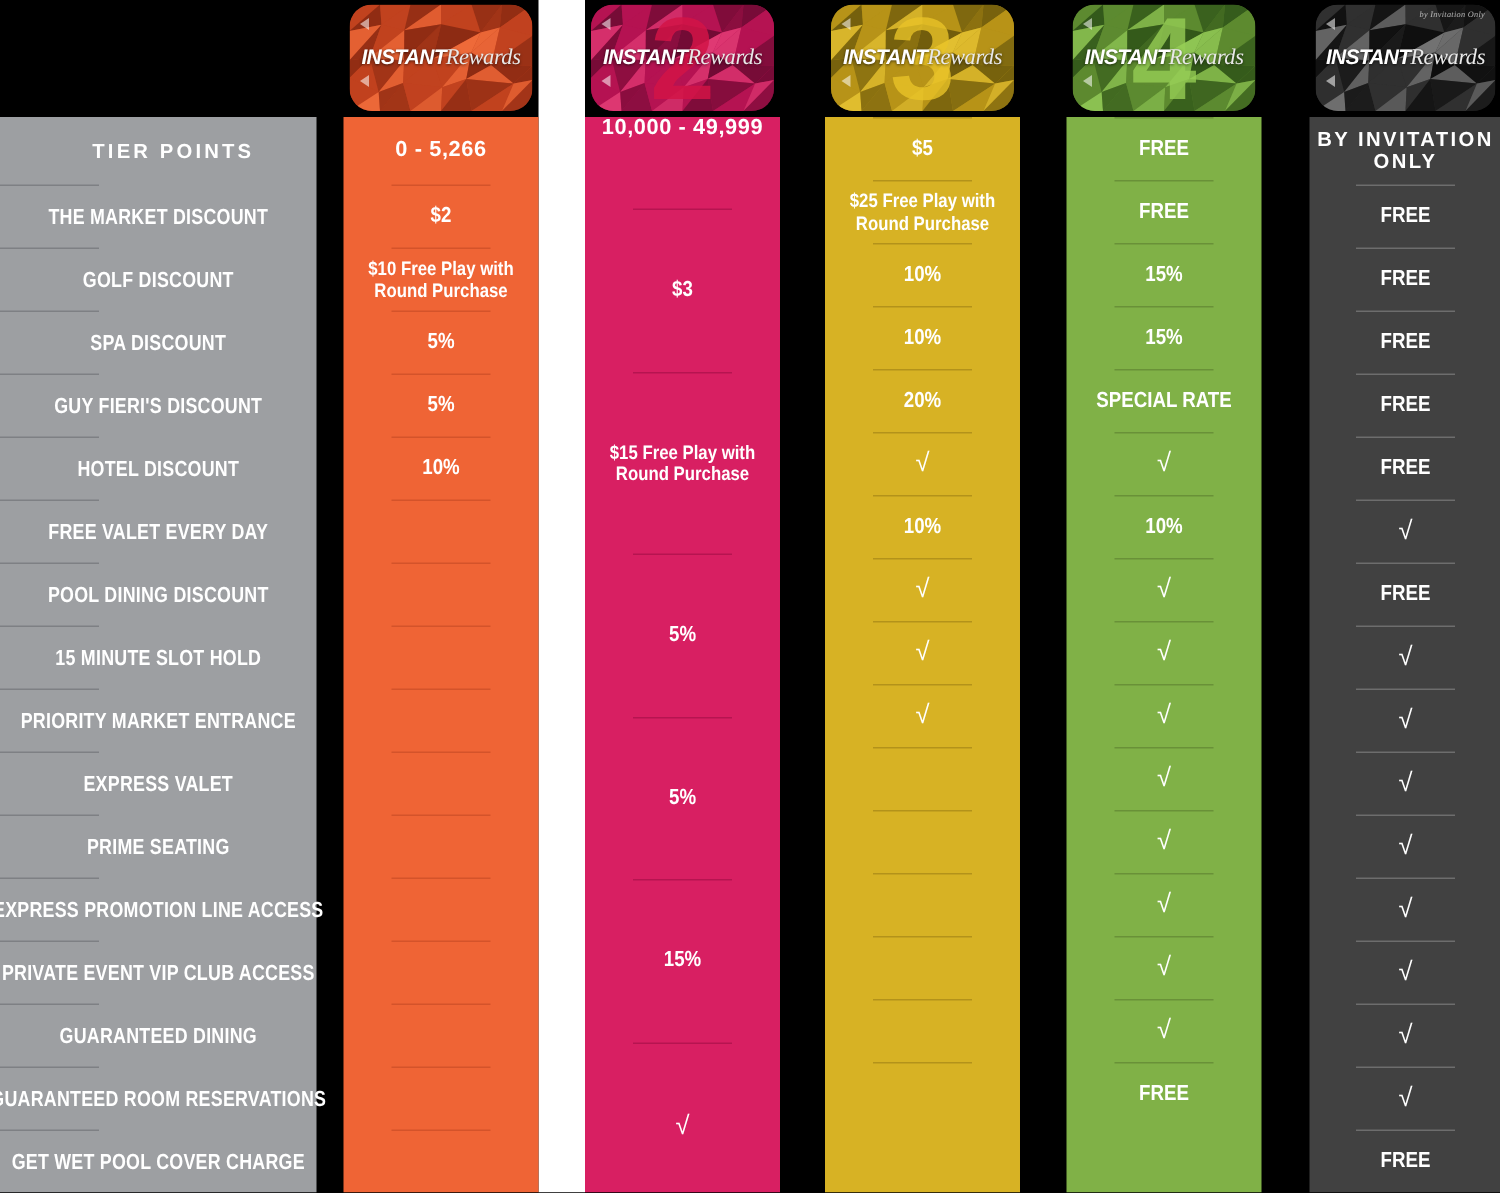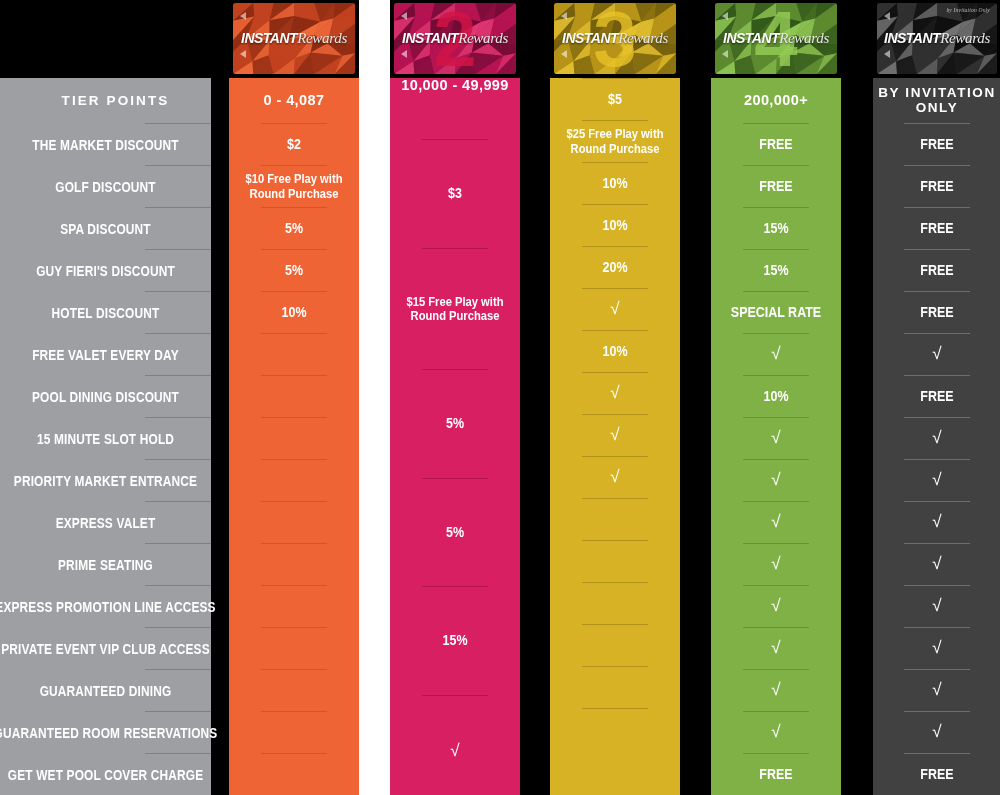--- a/index.html
+++ b/index.html
@@ -82,21 +82,21 @@
     width: 100%;
     overflow: hidden;
   }
 
   .card-img {
     position: absolute;
     left: 4px;
     top: 3px;
     right: 4px;
     bottom: 4px;
-    border-radius: 3px;
+    border-radius: 15px;
     overflow: hidden;
     box-shadow: 0 5px 9px rgba(0,0,0,.75);
   }
 
   .card-img svg { display: block; width: 100%; height: 100%; }
 
   .card-logo {
     position: absolute;
     left: 0; right: 0;
     top: 50%;
@@ -223,21 +223,21 @@
 </style>
 </head>
 <body>
 
 <div id="board">
 
   <div class="gutter-white"></div>
 
   <div class="label-col">
     <div class="label-head">TIER POINTS</div>
-    <div id="label-rows" style="width:100%;display:flex;flex-direction:column;align-items:flex-end;">
+    <div id="label-rows" style="width:100%;display:flex;flex-direction:column;align-items:flex-start;">
         <div class="lab-div"></div>
         <div class="label-cell">THE MARKET DISCOUNT</div>
         <div class="lab-div"></div>
         <div class="label-cell">GOLF DISCOUNT</div>
         <div class="lab-div"></div>
         <div class="label-cell">SPA DISCOUNT</div>
         <div class="lab-div"></div>
         <div class="label-cell">GUY FIERI'S DISCOUNT</div>
         <div class="lab-div"></div>
         <div class="label-cell">HOTEL DISCOUNT</div>
@@ -320,21 +320,21 @@
               <polygon points="109.43655692729767,52.65218621399177 101.66666666666667,71 81.33333333333333,71" fill="#c1421f" opacity="0.6832233796296296"></polygon>
               <polygon points="109.43655692729767,52.65218621399177 122,50.30850908779149 101.66666666666667,71" fill="#ef6b3a" opacity="0.6240625000000001"></polygon>
               <polygon points="122,50.30850908779149 122,71 101.66666666666667,71" fill="#8a2a12" opacity="0.5504070216049383"></polygon>
             </svg>
             <div class="chip a"></div>
             <div class="chip b"></div>
             <div class="card-logo"><span class="i1">INSTANT</span><span class="i2">Rewards</span></div>
           </div>
         </div>
         <div class="strip">
-          <div class="tier-head">0 - 4,087</div>
+          <div class="tier-head">0 - 5,266</div>
           <div class="tdiv"></div>
           <div class="tier-cell">$2</div>
           <div class="tdiv"></div>
           <div class="tier-cell small">$10 Free Play with
 Round Purchase</div>
           <div class="tdiv"></div>
           <div class="tier-cell">5%</div>
           <div class="tdiv"></div>
           <div class="tier-cell">5%</div>
           <div class="tdiv"></div>
@@ -610,21 +610,20 @@
               <polygon points="109.43655692729767,52.65218621399177 122,50.30850908779149 101.66666666666667,71" fill="#8fc654" opacity="0.6240625000000001"></polygon>
               <polygon points="122,50.30850908779149 122,71 101.66666666666667,71" fill="#2f5418" opacity="0.5504070216049383"></polygon>
             </svg>
             <div style="position: absolute; left: 0px; right: 0px; top: 50%; transform: translateY(-50%); text-align: center; font-size: 78px; font-weight: bold; font-family: &quot;Liberation Sans&quot;, sans-serif; color: rgba(150, 205, 85, 0.8); line-height: 1; pointer-events: none;">4</div>
             <div class="chip a"></div>
             <div class="chip b"></div>
             <div class="card-logo"><span class="i1">INSTANT</span><span class="i2">Rewards</span></div>
           </div>
         </div>
         <div class="strip">
-          <div class="tier-head">200,000+</div>
           <div class="tdiv"></div>
           <div class="tier-cell">FREE</div>
           <div class="tdiv"></div>
           <div class="tier-cell">FREE</div>
           <div class="tdiv"></div>
           <div class="tier-cell">15%</div>
           <div class="tdiv"></div>
           <div class="tier-cell">15%</div>
           <div class="tdiv"></div>
           <div class="tier-cell">SPECIAL RATE</div>

